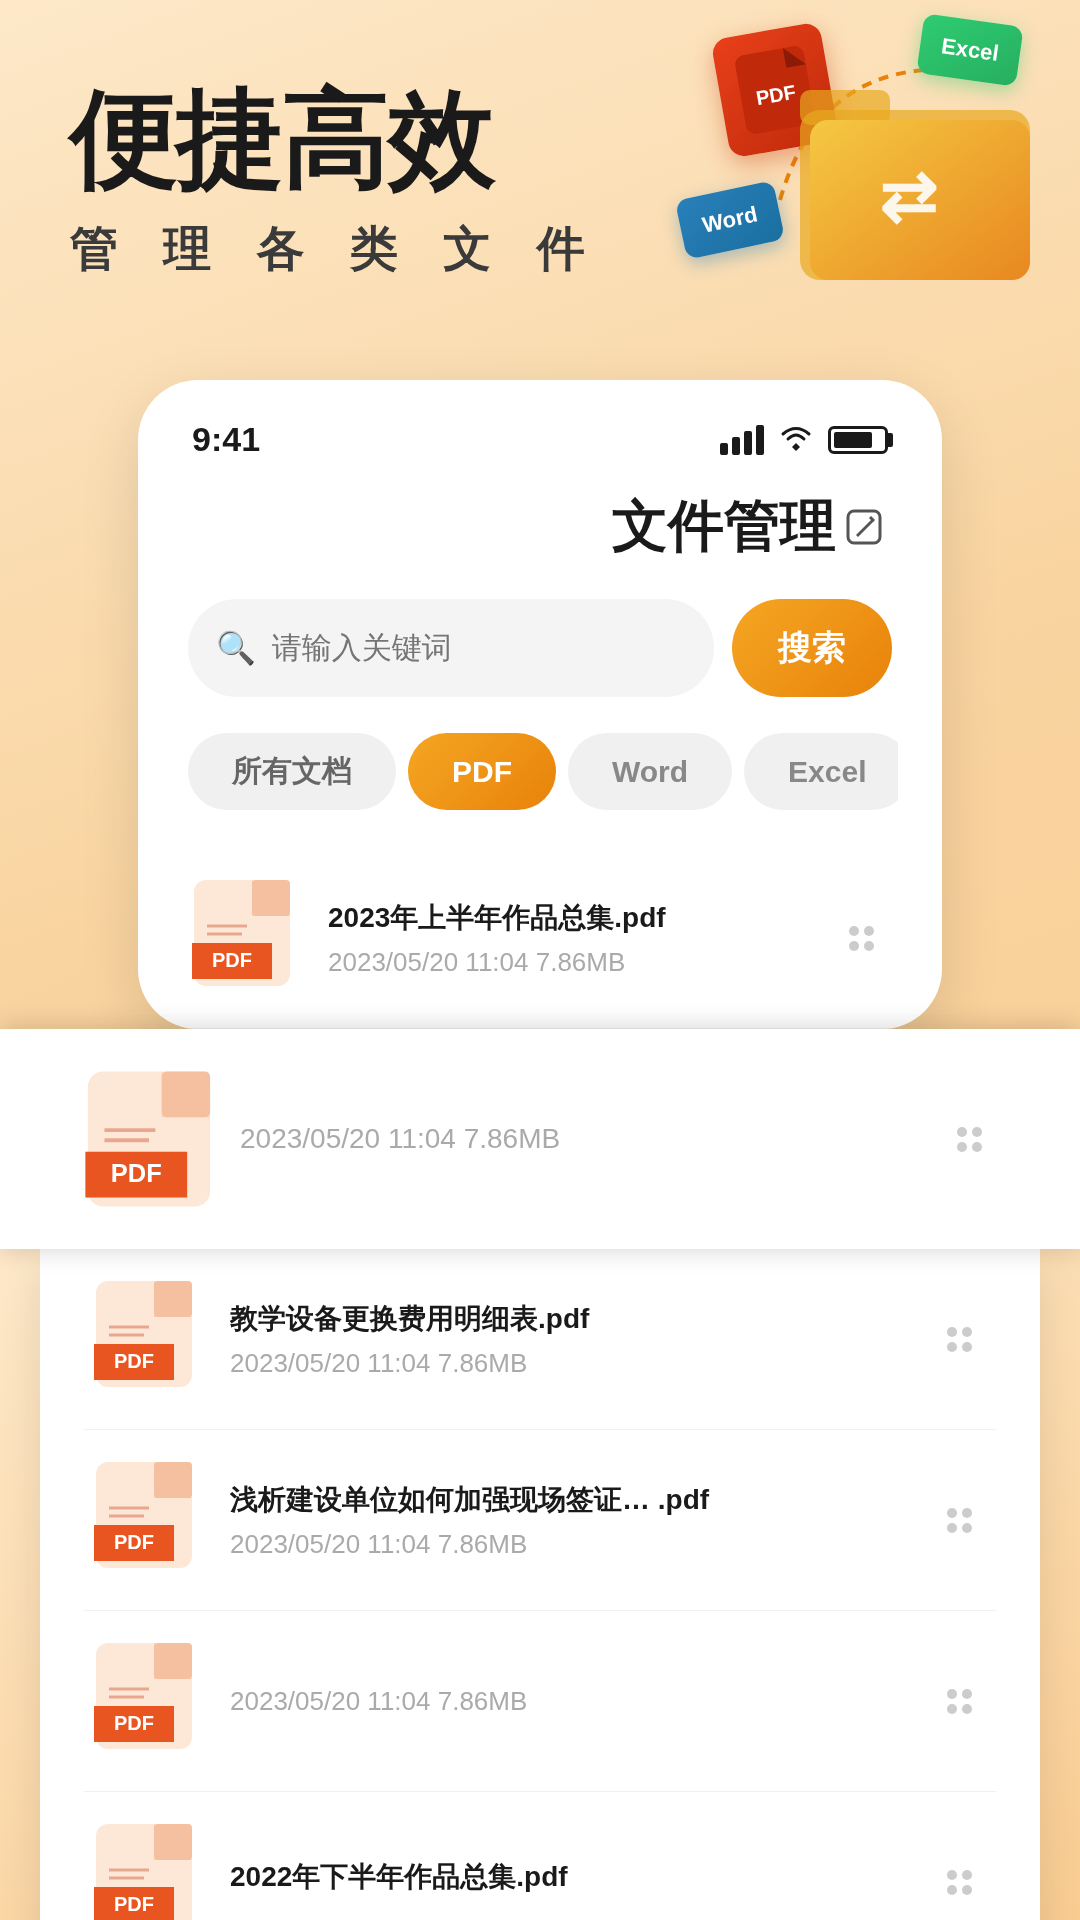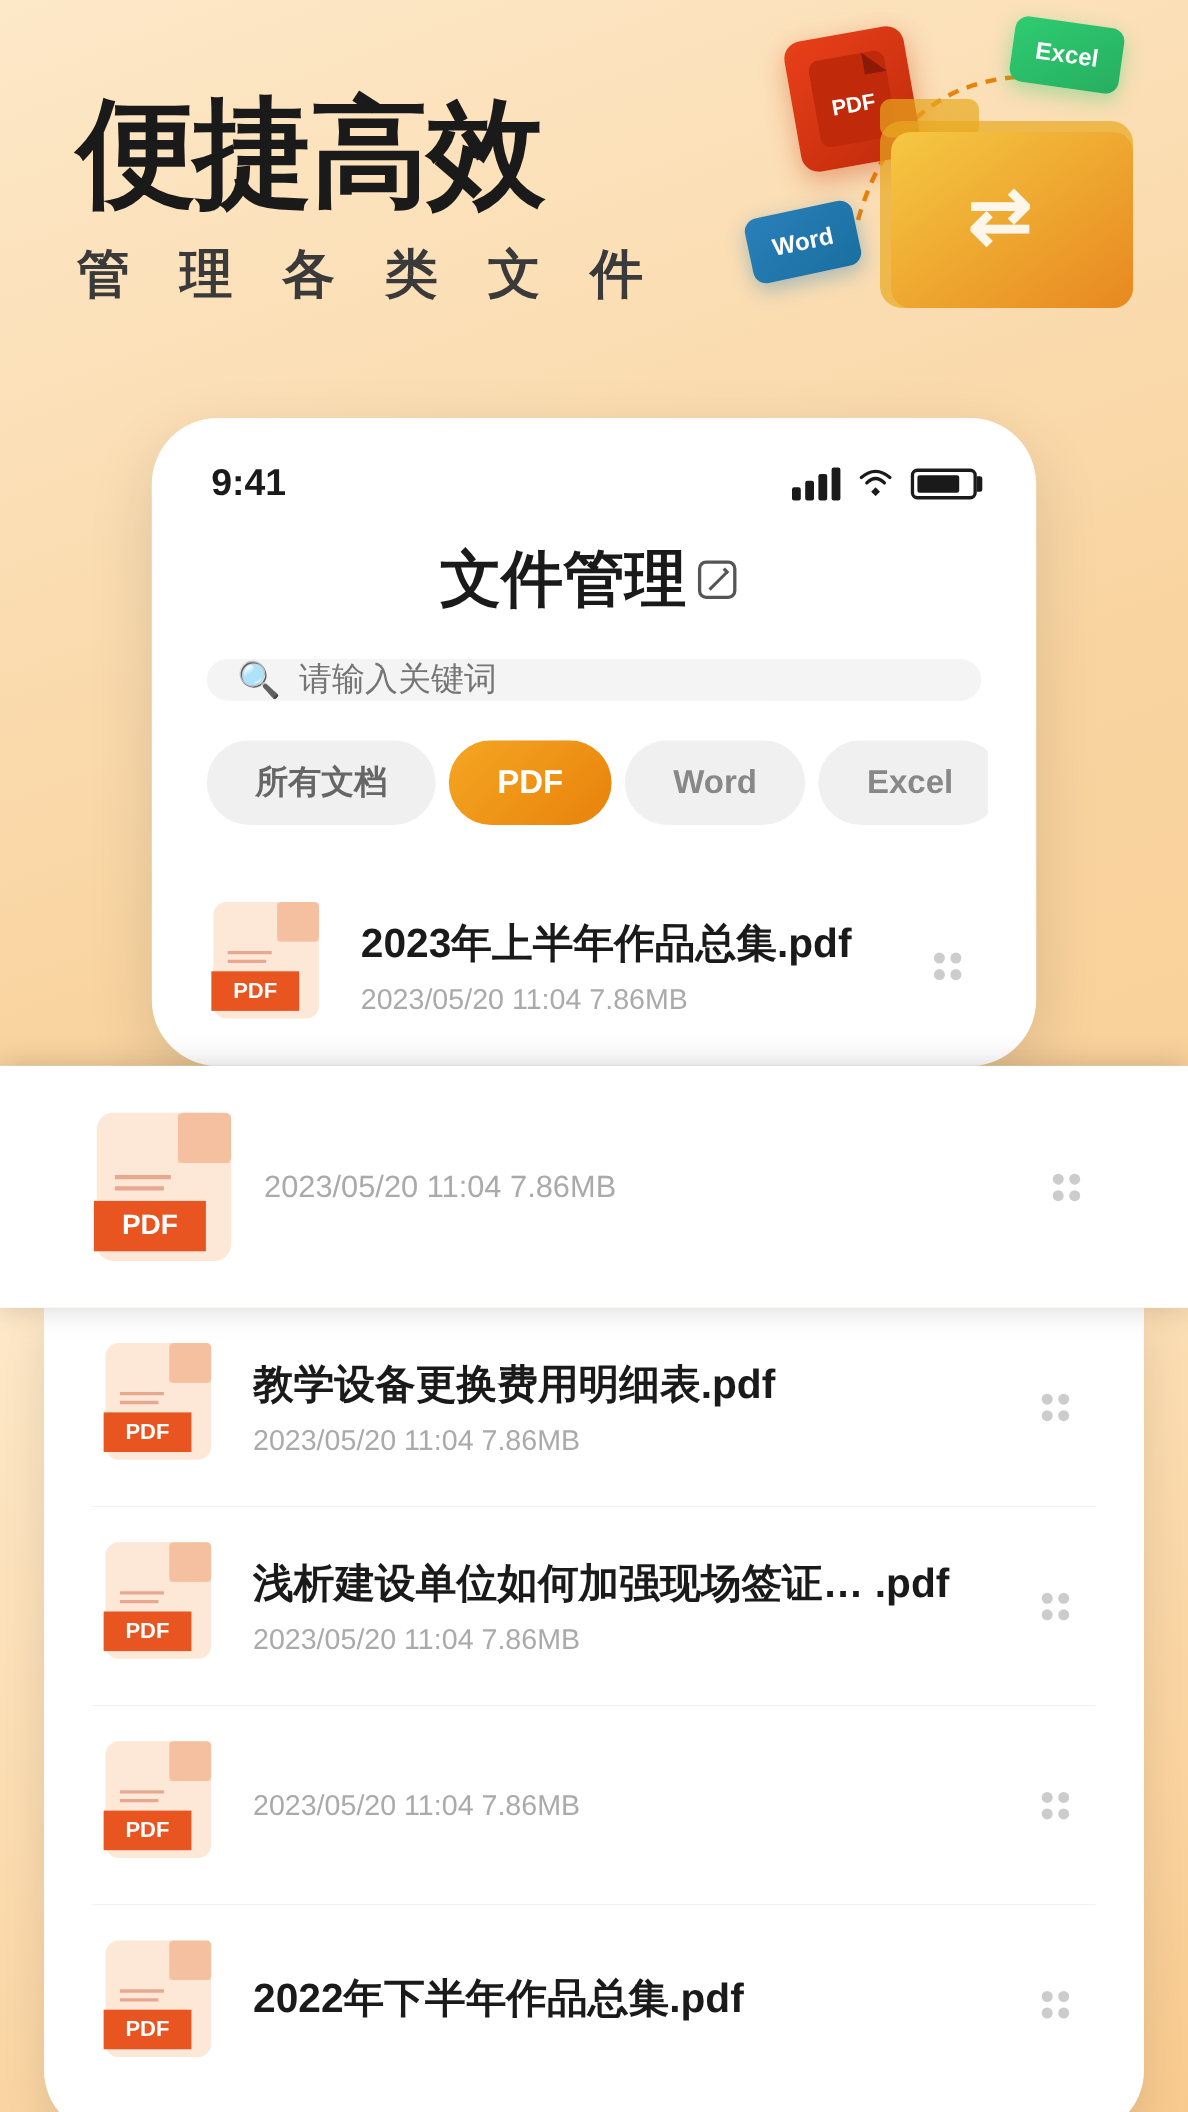--- a/index.html
+++ b/index.html
@@ -193,21 +193,21 @@
     .battery-fill {
       background: #1a1a1a;
       height: 100%;
       width: 80%;
       border-radius: 2px;
     }
 
     
     .app-header {
       display: flex;
-      justify-content: center;
+      justify-content: flex-end;
       align-items: center;
       margin-bottom: 34px;
       padding: 0 6px;
     }
 
     .app-title {
       font-size: 56px;
       font-weight: 800;
       color: #1a1a1a;
     }
@@ -333,21 +333,21 @@
       flex-shrink: 0;
       position: relative;
     }
 
     .file-info {
       flex: 1;
       min-width: 0;
     }
 
     .file-name {
-      font-size: 37px;
+      font-size: 28px;
       font-weight: 600;
       color: #1a1a1a;
       margin-bottom: 10px;
       white-space: nowrap;
       overflow: hidden;
       text-overflow: ellipsis;
     }
 
     .file-meta {
       font-size: 26px;
@@ -497,20 +497,21 @@
         <path d="M28 12 L32 16" stroke="#555" stroke-width="3"></path>
       </svg>
     </div>
   </div>
 
   <div class="search-container">
     <div class="search-input-wrap">
       <span class="search-icon-inner">🔍</span>
       <input class="search-input" type="text" placeholder="请输入关键词" style="">
     </div>
+    <button class="search-button">搜索</button>
   </div>
 
   <div class="filter-tabs">
     <button class="filter-tab default">所有文档</button>
     <button class="filter-tab active">PDF</button>
     <button class="filter-tab inactive">Word</button>
     <button class="filter-tab inactive">Excel</button>
   </div>
 
   <div class="file-list">

